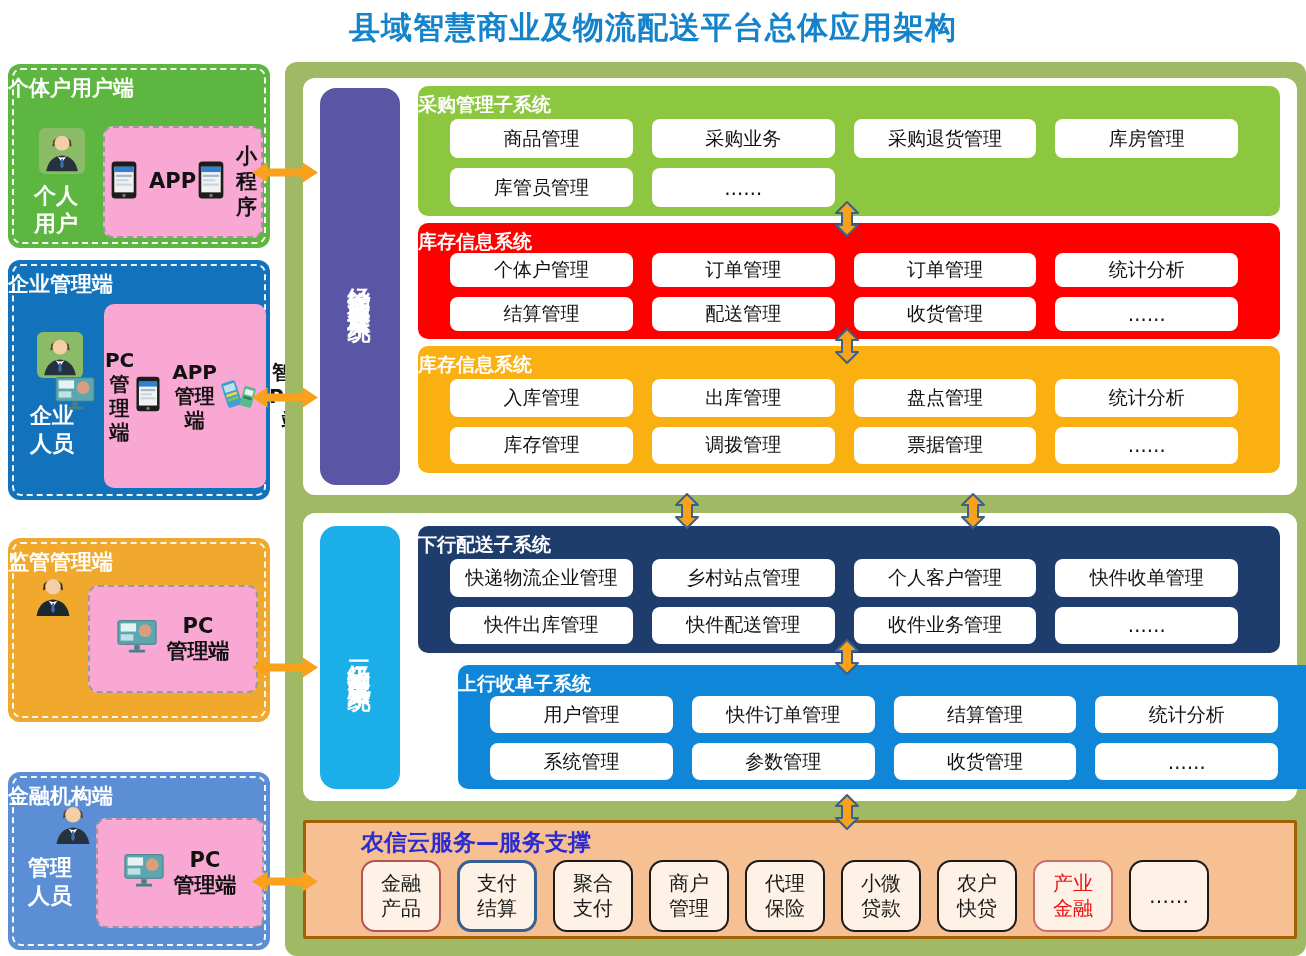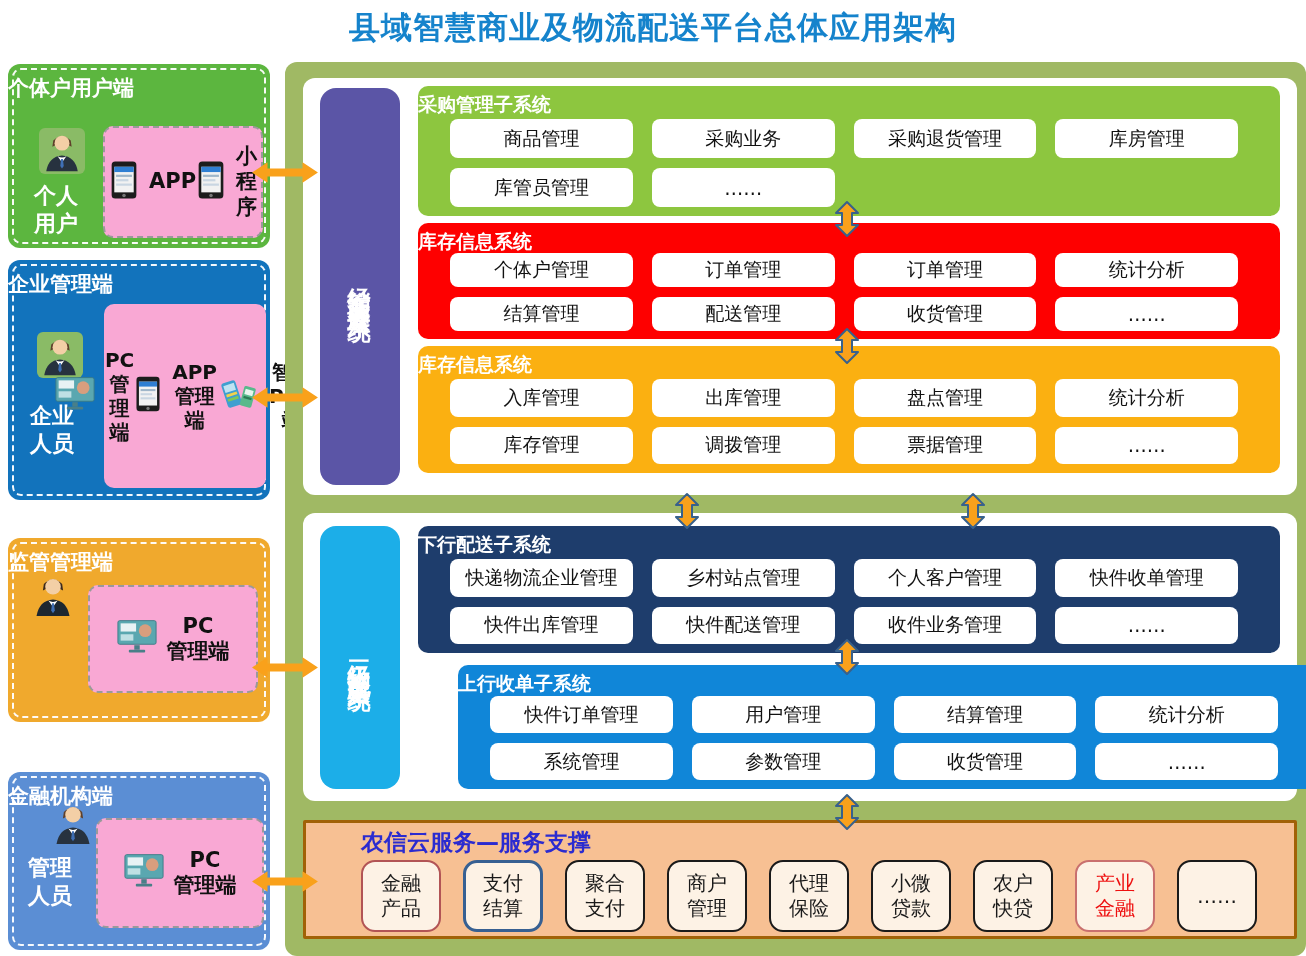--- a/index.html
+++ b/index.html
@@ -44,21 +44,21 @@
   .pill{background:#fff;border-radius:8px;display:flex;align-items:center;justify-content:center;font-size:19px;color:#111;}
   #block-purchase{left:418px;top:86px;width:862px;height:130px;background:#8dc63f;}
   #block-sales{left:418px;top:223px;width:862px;height:116px;background:#fe0000;}
   #block-inventory{left:418px;top:346px;width:862px;height:127px;background:#fbb011;}
   #block-down{left:418px;top:526px;width:862px;height:127px;background:#1e3d6c;}
   #block-up{left:418px;top:665px;width:862px;height:124px;background:#1086d8;margin-left:40px;}
 
   
   #cloud{left:303px;top:820px;width:994px;height:119px;background:#f7c093;border:3px solid #a16207;box-sizing:border-box;border-radius:2px;}
   #cloud-title{position:absolute;left:55px;top:4px;font-size:23px;font-weight:bold;color:#2b2bd0;}
-  #cloud-items{position:absolute;left:55px;top:37px;display:flex;gap:22px;}
+  #cloud-items{position:absolute;left:55px;top:37px;display:flex;gap:16px;}
   .cloud-item{width:80px;height:72px;background:#fdf2e5;border:2px solid #1a1a1a;border-radius:14px;display:flex;align-items:center;justify-content:center;text-align:center;font-size:20px;line-height:1.25;color:#1a1a1a;white-space:pre-line;box-sizing:border-box;}
   .cloud-item:nth-child(1){border-color:#b25455;}
   .cloud-item:nth-child(2){border-color:#376092;border-width:3px;}
   .cloud-item:nth-child(8){border-color:#c9706e;color:#ee1010;}
 
   .arrow{pointer-events:none;z-index:5;}
 </style>
 </head>
 <body>
 
@@ -288,22 +288,22 @@
       <div class="pill">快件出库管理</div>
       <div class="pill">快件配送管理</div>
       <div class="pill">收件业务管理</div>
       <div class="pill">……</div>
     </div>
   </div>
 
   <div id="block-up" class="abs block">
     <div class="block-title">上行收单子系统</div>
     <div class="grid" style="top:31px;bottom:9px;">
+      <div class="pill">用户管理</div>
       <div class="pill">快件订单管理</div>
-      <div class="pill">用户管理</div>
       <div class="pill">结算管理</div>
       <div class="pill">统计分析</div>
       <div class="pill">系统管理</div>
       <div class="pill">参数管理</div>
       <div class="pill">收货管理</div>
       <div class="pill">……</div>
     </div>
   </div>
 
   <div id="cloud" class="abs">

